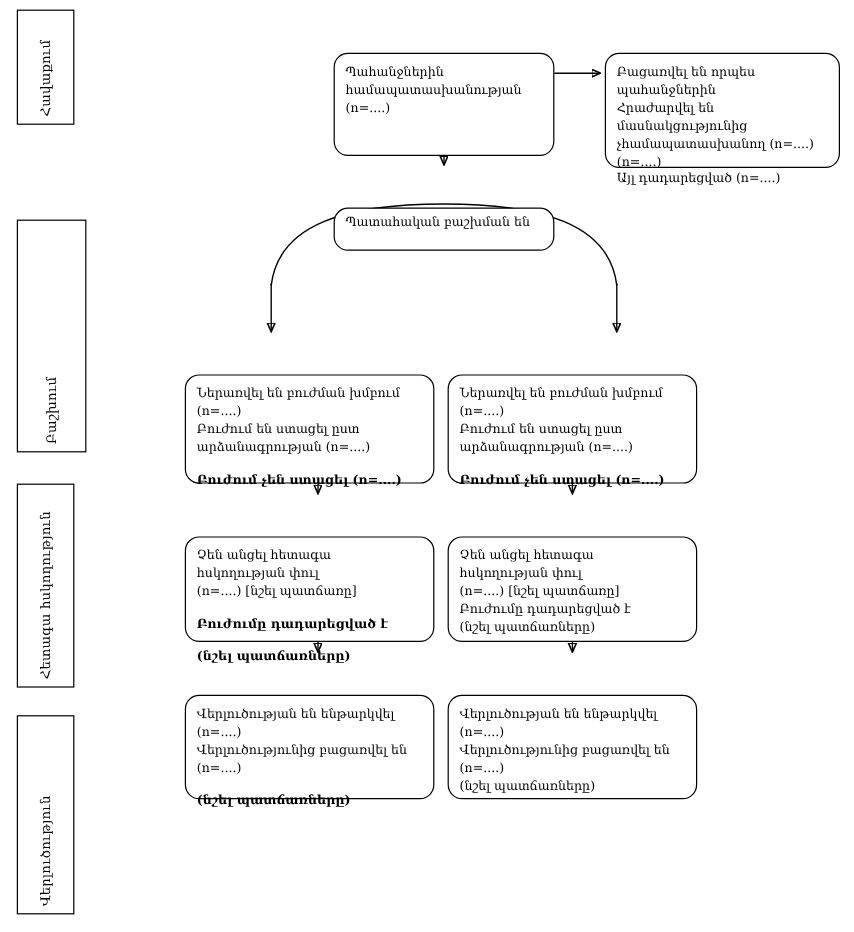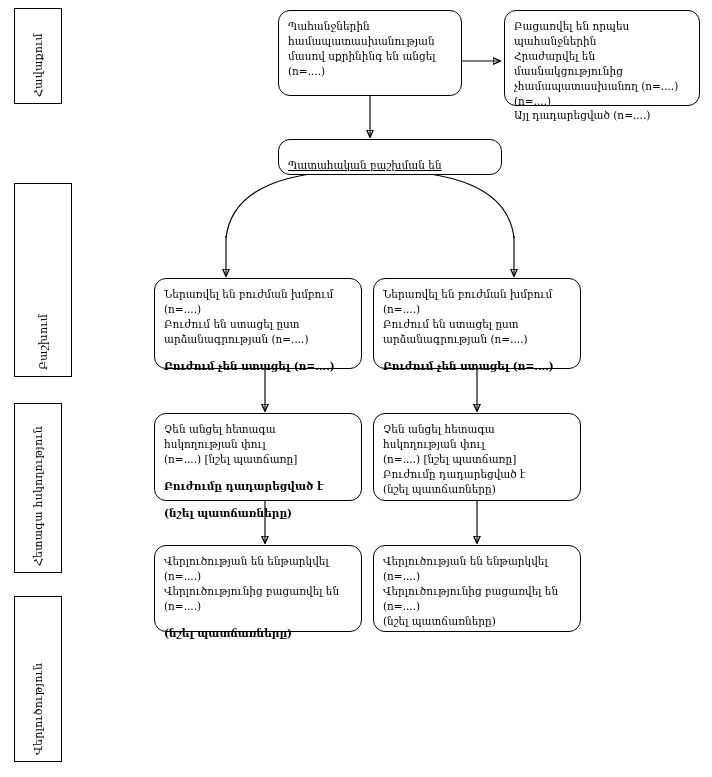--- a/index.html
+++ b/index.html
@@ -46,20 +46,21 @@
   
   .flow-box {
     position: absolute;
     border: 1px solid #000000;
     border-radius: 12px;
     background: #ffffff;
     box-sizing: border-box;
     padding: 8px 9px 6px 9px;
     font-size: 10.5px;
     line-height: 1.42;
+    margin-top: 34px;
   }
   .flow-box p {
     margin: 0;
   }
   .flow-box p.gap {
     margin-top: 12px;
     font-weight: bold;
   }
 
   
@@ -121,34 +122,33 @@
     <span class="stage-text">Հետագա հսկողություն</span>
   </div>
 
   <div class="stage-label" style="left:14px; top:596px; width:48px; height:166px;">
     <span class="stage-text">Վերլուծություն</span>
   </div>
 
   <div class="flow-box" style="left:278px; top:10px; width:184px; height:86px;">
     <p>Պահանջներին</p>
     <p>համապատասխանության</p>
-    <p>մասով սքրինինգ են անցել</p>
     <p>(n=....)</p>
   </div>
 
   <div class="flow-box" style="left:504px; top:10px; width:196px; height:96px;">
     <p>Բացառվել են որպես</p>
     <p>պահանջներին</p>
     <p>Հրաժարվել են մասնակցությունից</p>
     <p>չհամապատասխանող (n=....)</p>
     <p>(n=....)</p>
     <p>Այլ դադարեցված (n=....)</p>
   </div>
 
-  <div class="flow-box" style="left:278px; top:139px; width:224px; height:36px; padding-top:18px;text-decoration:underline;">
+  <div class="flow-box" style="left:278px; top:139px; width:184px; height:36px; padding-top:4px;">
     <p>Պատահական բաշխման են</p>
   </div>
 
   <div class="flow-box" style="left:154px; top:278px; width:208px; height:91px;">
     <p>Ներառվել են բուժման խմբում (n=....)</p>
     <p>Բուժում են ստացել ըստ</p>
     <p>արձանագրության (n=....)</p>
     <p class="gap">Բուժում չեն ստացել (n=....)</p>
   </div>
 

